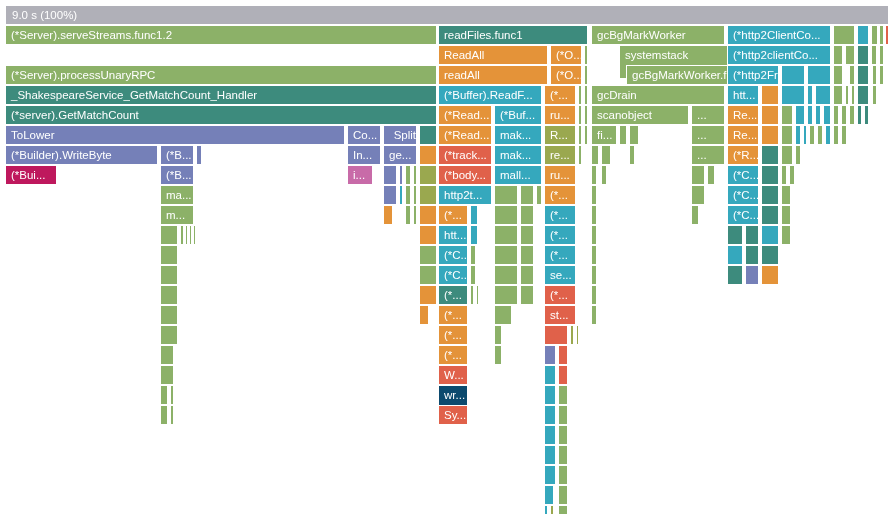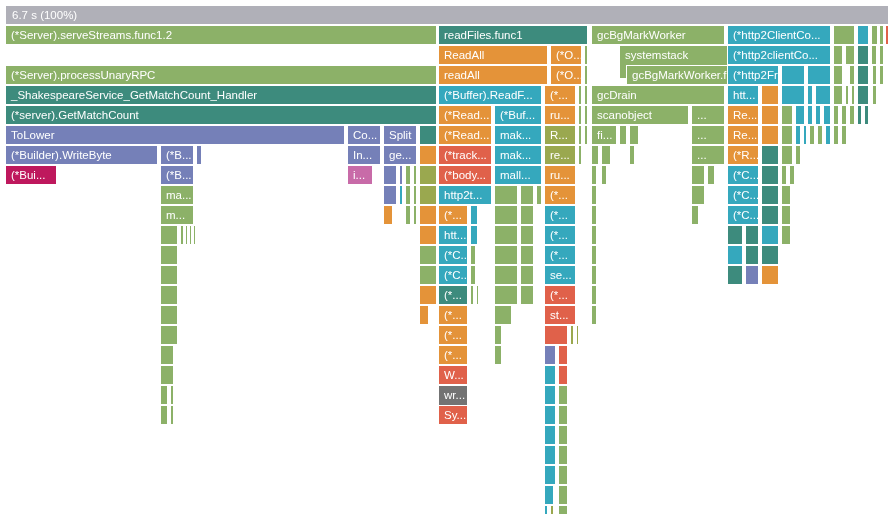--- a/index.html
+++ b/index.html
@@ -18,21 +18,21 @@
     white-space:nowrap;overflow:hidden;text-overflow:clip;
     letter-spacing:0px;
   }
 </style>
 </head>
 <body>
 
 <div id="stage">
 
   <div id="graph">
-    <div class="hdr">6.7 s (100%)</div>
+    <div class="hdr">9.0 s (100%)</div>
   <div class="fr" style="left: 5px; top: 25px; width: 432px; height: 20px; background: rgb(140, 177, 104);">(*Server).serveStreams.func1.2</div>
       <div class="fr" style="left: 438px; top: 25px; width: 150px; height: 20px; background: rgb(61, 139, 125);">readFiles.func1</div>
       <div class="fr" style="left: 591px; top: 25px; width: 134px; height: 20px; background: rgb(140, 177, 104);">gcBgMarkWorker</div>
       <div class="fr" style="left: 727px; top: 25px; width: 104px; height: 20px; background: rgb(53, 168, 189);">(*http2ClientCo...</div>
       <div class="fr" style="left: 833px; top: 25px; width: 22px; height: 20px; background: rgb(140, 177, 104); padding: 0px;"></div>
       <div class="fr" style="left: 857px; top: 25px; width: 12px; height: 20px; background: rgb(53, 168, 189); padding: 0px;"></div>
       <div class="fr" style="left: 871px; top: 25px; width: 7px; height: 20px; background: rgb(140, 177, 104); padding: 0px;"></div>
       <div class="fr" style="left: 879px; top: 25px; width: 5px; height: 20px; background: rgb(140, 177, 104); padding: 0px;"></div>
       <div class="fr" style="left: 885px; top: 25px; width: 4px; height: 20px; background: rgb(224, 97, 74); padding: 0px;"></div>
       <div class="fr" style="left: 438px; top: 45px; width: 110px; height: 20px; background: rgb(228, 147, 57);">ReadAll</div>
@@ -89,21 +89,21 @@
       <div class="fr" style="left: 807px; top: 105px; width: 6px; height: 20px; background: rgb(53, 168, 189); padding: 0px;"></div>
       <div class="fr" style="left: 815px; top: 105px; width: 6px; height: 20px; background: rgb(53, 168, 189); padding: 0px;"></div>
       <div class="fr" style="left: 823px; top: 105px; width: 8px; height: 20px; background: rgb(53, 168, 189); padding: 0px;"></div>
       <div class="fr" style="left: 833px; top: 105px; width: 6px; height: 20px; background: rgb(140, 177, 104); padding: 0px;"></div>
       <div class="fr" style="left: 841px; top: 105px; width: 6px; height: 20px; background: rgb(140, 177, 104); padding: 0px;"></div>
       <div class="fr" style="left: 849px; top: 105px; width: 6px; height: 20px; background: rgb(140, 177, 104); padding: 0px;"></div>
       <div class="fr" style="left: 857px; top: 105px; width: 5px; height: 20px; background: rgb(61, 139, 125); padding: 0px;"></div>
       <div class="fr" style="left: 864px; top: 105px; width: 5px; height: 20px; background: rgb(61, 139, 125); padding: 0px;"></div>
       <div class="fr" style="left: 5px; top: 125px; width: 340px; height: 20px; background: rgb(117, 128, 184);">ToLower</div>
       <div class="fr" style="left: 347px; top: 125px; width: 34px; height: 20px; background: rgb(117, 128, 184);">Co...</div>
-      <div class="fr" style="left: 383px; top: 125px; width: 34px; height: 20px; background: rgb(117, 128, 184);">Split</div>
+      <div class="fr" style="left: 383px; top: 125px; width: 34px; height: 20px; background: rgb(117, 128, 184); text-align: right;">Split</div>
       <div class="fr" style="left: 419px; top: 125px; width: 18px; height: 20px; background: rgb(61, 139, 125); padding: 0px;"></div>
       <div class="fr" style="left: 438px; top: 125px; width: 54px; height: 20px; background: rgb(228, 147, 57);">(*Read...</div>
       <div class="fr" style="left: 494px; top: 125px; width: 48px; height: 20px; background: rgb(53, 168, 189);">mak...</div>
       <div class="fr" style="left: 544px; top: 125px; width: 32px; height: 20px; background: rgb(154, 168, 79);">R...</div>
       <div class="fr" style="left: 578px; top: 125px; width: 4px; height: 20px; background: rgb(140, 177, 104); padding: 0px;"></div>
       <div class="fr" style="left: 584px; top: 125px; width: 4px; height: 20px; background: rgb(140, 177, 104); padding: 0px;"></div>
       <div class="fr" style="left: 591px; top: 125px; width: 26px; height: 20px; background: rgb(140, 177, 104);">fi...</div>
       <div class="fr" style="left: 619px; top: 125px; width: 8px; height: 20px; background: rgb(140, 177, 104); padding: 0px;"></div>
       <div class="fr" style="left: 629px; top: 125px; width: 10px; height: 20px; background: rgb(140, 177, 104); padding: 0px;"></div>
       <div class="fr" style="left: 691px; top: 125px; width: 34px; height: 20px; background: rgb(140, 177, 104);">...</div>
@@ -248,21 +248,21 @@
       <div class="fr" style="left: 438px; top: 345px; width: 30px; height: 20px; background: rgb(228, 147, 57);">(*...</div>
       <div class="fr" style="left: 494px; top: 345px; width: 8px; height: 20px; background: rgb(140, 177, 104); padding: 0px;"></div>
       <div class="fr" style="left: 544px; top: 345px; width: 12px; height: 20px; background: rgb(117, 128, 184); padding: 0px;"></div>
       <div class="fr" style="left: 558px; top: 345px; width: 10px; height: 20px; background: rgb(224, 97, 74); padding: 0px;"></div>
       <div class="fr" style="left: 160px; top: 365px; width: 14px; height: 20px; background: rgb(140, 177, 104); padding: 0px;"></div>
       <div class="fr" style="left: 438px; top: 365px; width: 30px; height: 20px; background: rgb(224, 97, 74);">W...</div>
       <div class="fr" style="left: 544px; top: 365px; width: 12px; height: 20px; background: rgb(53, 168, 189); padding: 0px;"></div>
       <div class="fr" style="left: 558px; top: 365px; width: 10px; height: 20px; background: rgb(224, 97, 74); padding: 0px;"></div>
       <div class="fr" style="left: 160px; top: 385px; width: 8px; height: 20px; background: rgb(140, 177, 104); padding: 0px;"></div>
       <div class="fr" style="left: 170px; top: 385px; width: 4px; height: 20px; background: rgb(140, 177, 104); padding: 0px;"></div>
-      <div class="fr" style="left: 438px; top: 385px; width: 30px; height: 32px; background: #737373;">wr...</div>
+      <div class="fr" style="left: 438px; top: 385px; width: 30px; height: 32px; background: #0c4a6e;">wr...</div>
       <div class="fr" style="left: 544px; top: 385px; width: 12px; height: 20px; background: rgb(53, 168, 189); padding: 0px;"></div>
       <div class="fr" style="left: 558px; top: 385px; width: 10px; height: 20px; background: rgb(140, 177, 104); padding: 0px;"></div>
       <div class="fr" style="left: 160px; top: 405px; width: 8px; height: 20px; background: rgb(140, 177, 104); padding: 0px;"></div>
       <div class="fr" style="left: 170px; top: 405px; width: 4px; height: 20px; background: rgb(140, 177, 104); padding: 0px;"></div>
       <div class="fr" style="left: 438px; top: 405px; width: 30px; height: 20px; background: rgb(224, 97, 74);">Sy...</div>
       <div class="fr" style="left: 544px; top: 405px; width: 12px; height: 20px; background: rgb(53, 168, 189); padding: 0px;"></div>
       <div class="fr" style="left: 558px; top: 405px; width: 10px; height: 20px; background: rgb(140, 177, 104); padding: 0px;"></div>
       <div class="fr" style="left: 544px; top: 425px; width: 12px; height: 20px; background: rgb(53, 168, 189); padding: 0px;"></div>
       <div class="fr" style="left: 558px; top: 425px; width: 10px; height: 20px; background: rgb(140, 177, 104); padding: 0px;"></div>
       <div class="fr" style="left: 544px; top: 445px; width: 12px; height: 20px; background: rgb(53, 168, 189); padding: 0px;"></div>

